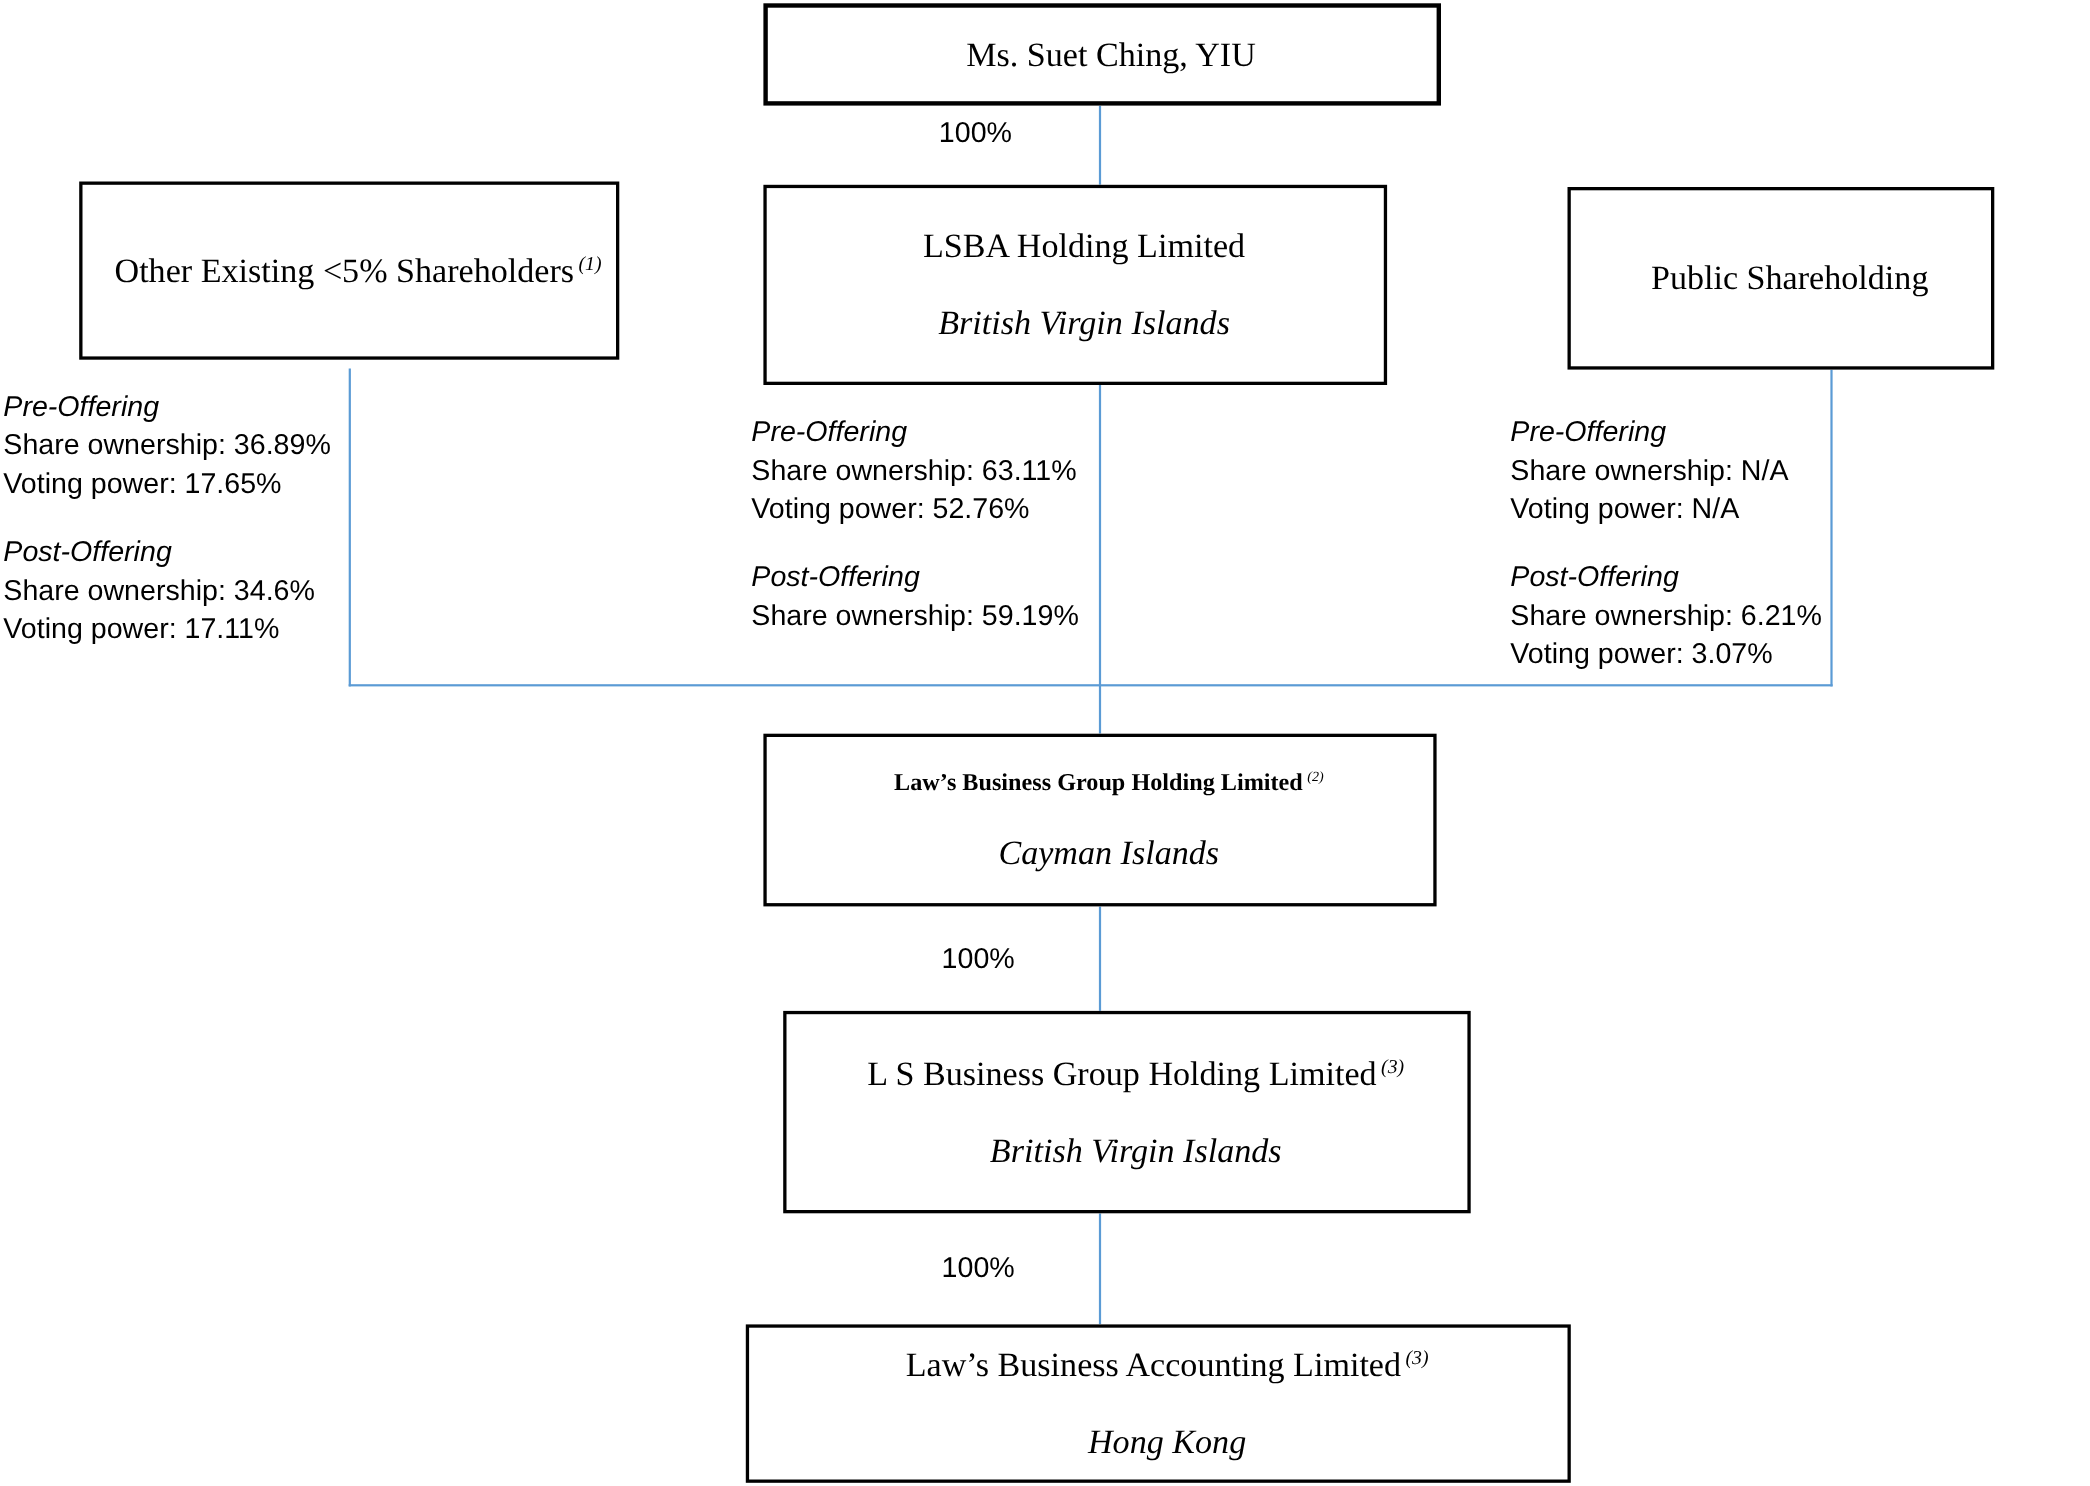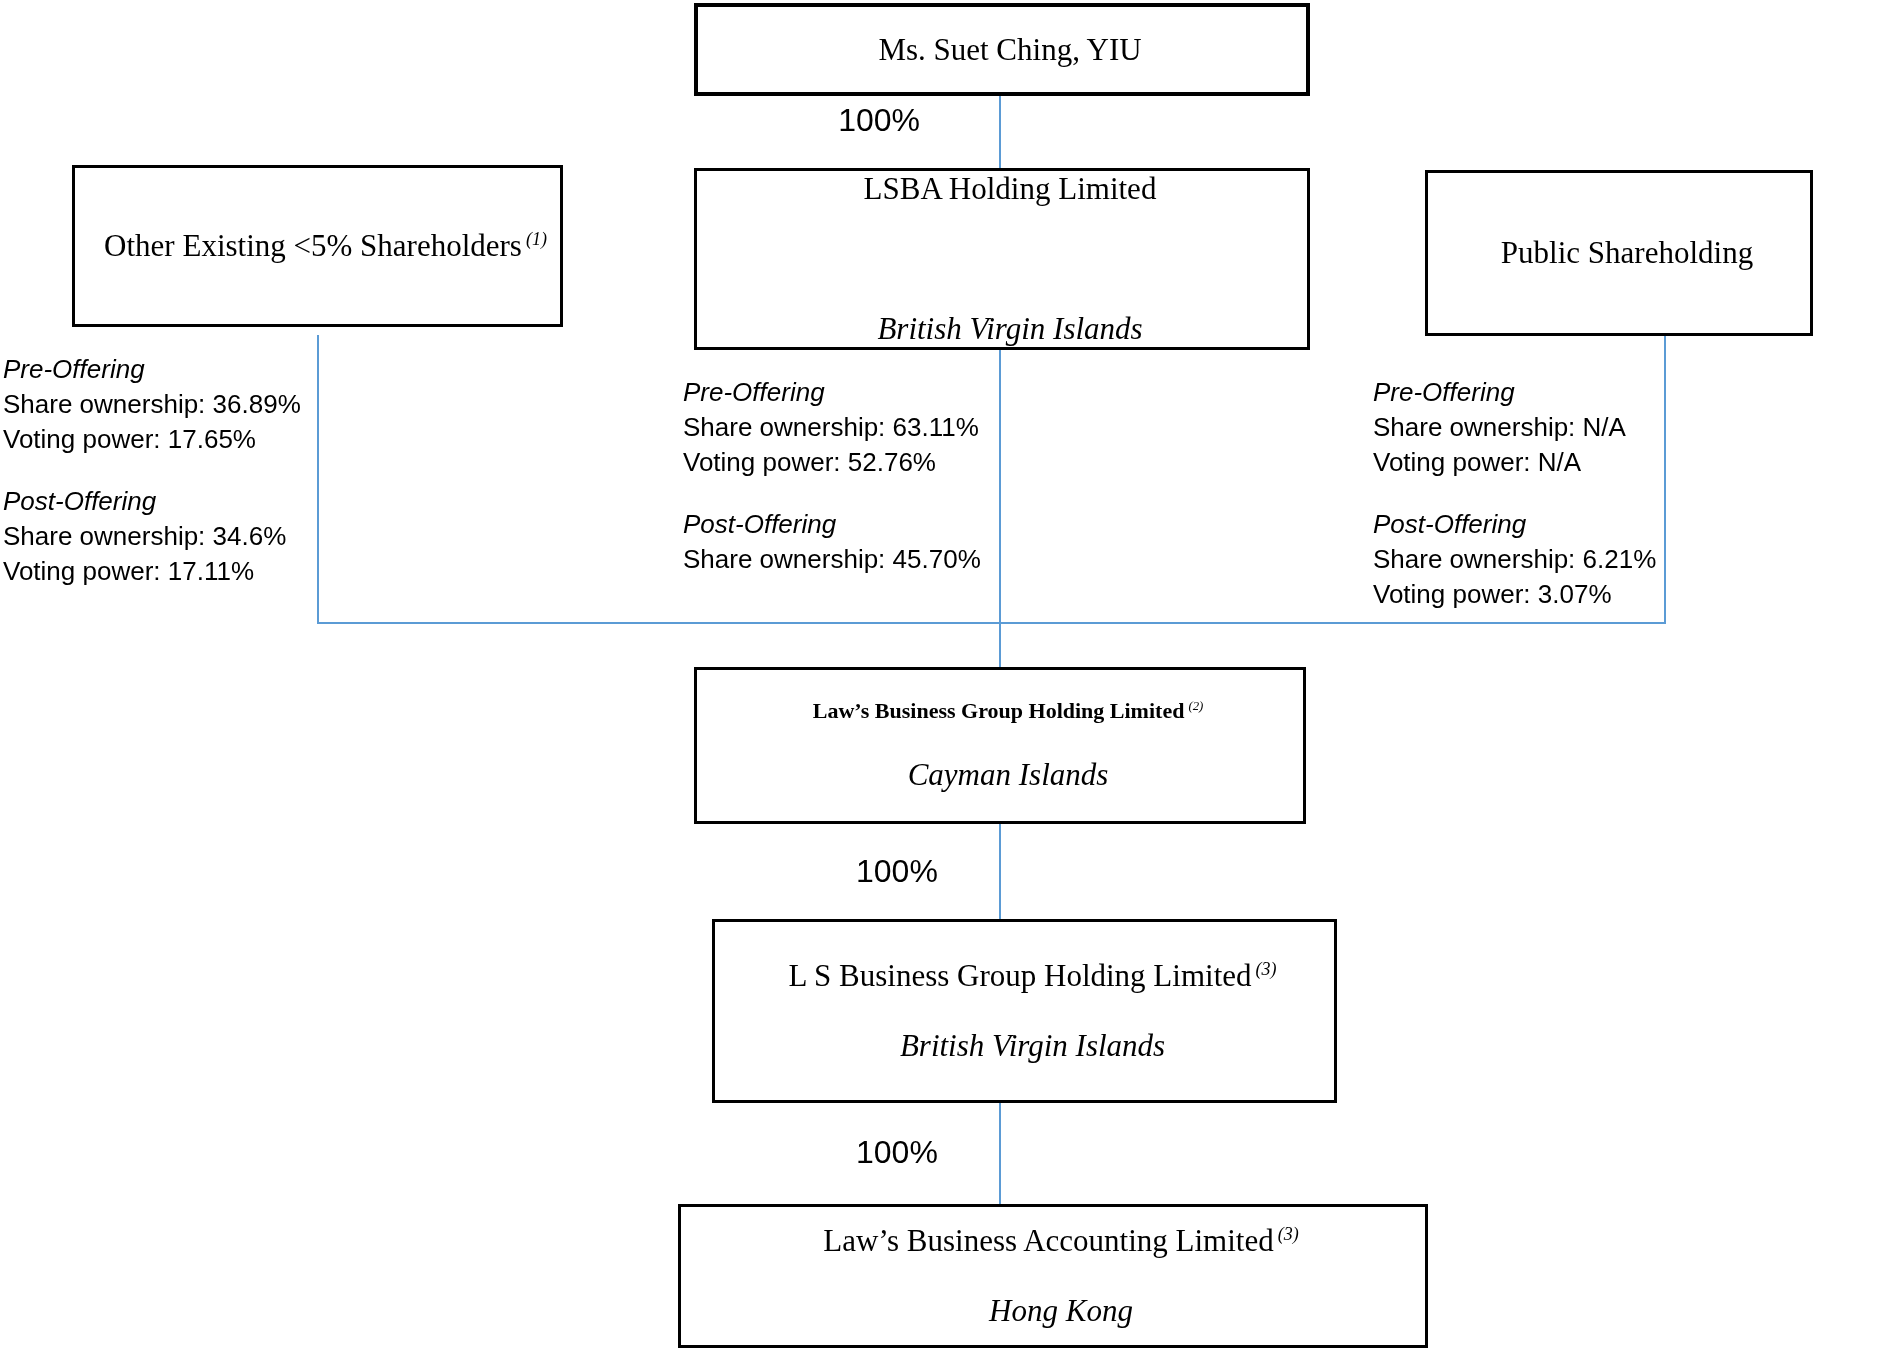--- a/index.html
+++ b/index.html
@@ -40,21 +40,21 @@
     font-size:0.58em;
     vertical-align:super;
     margin-left:4px;
   }
   #box-lbgh .title{font-weight:bold;font-size:22px;}
   .vline{position:absolute;width:2px;background:var(--connector);}
   .hline{position:absolute;height:2px;background:var(--connector);}
   .edge-label{
     position:absolute;
     font-family:"Liberation Sans", sans-serif;
-    font-size:32px;
+    font-size:26px;
     line-height:40px;
     white-space:nowrap;
   }
   .stats{
     position:absolute;
     font-family:"Liberation Sans", sans-serif;
     font-size:26px;
     line-height:35px;
     white-space:nowrap;
   }
@@ -79,21 +79,21 @@
   <div class="edge-label" style="left:856px;top:1132px;">100%</div>
 
   <div class="box" id="box-top" style="left:694px;top:3px;width:616px;height:93px;border-width:4px;">
     <div class="title">Ms. Suet Ching, YIU</div>
   </div>
 
   <div class="box" id="box-other" style="left:72px;top:165px;width:491px;height:162px;">
     <div class="title"><span>Other Existing &lt;5% Shareholders</span><sup>(1)</sup></div>
   </div>
 
-  <div class="box" id="box-lsba" style="left:694px;top:168px;width:616px;height:182px;justify-content:space-between;">
+  <div class="box" id="box-lsba" style="left:694px;top:168px;width:567px;height:182px;">
     <div class="title">LSBA Holding Limited</div>
     <div class="jurisdiction">British Virgin Islands</div>
   </div>
 
   <div class="box" id="box-public" style="left:1425px;top:170px;width:388px;height:166px;">
     <div class="title">Public Shareholding</div>
   </div>
 
   <div class="box" id="box-lbgh" style="left:694px;top:667px;width:612px;height:157px;">
     <div class="title"><span>Law’s Business Group Holding Limited</span><sup>(2)</sup></div>
@@ -117,21 +117,21 @@
     <div class="stat-heading stat-gap">Post-Offering</div>
     <div class="stat-line">Share ownership: 34.6%</div>
     <div class="stat-line">Voting power: 17.11%</div>
   </div>
 
   <div class="stats" style="left:683px;top:375px;">
     <div class="stat-heading">Pre-Offering</div>
     <div class="stat-line">Share ownership: 63.11%</div>
     <div class="stat-line">Voting power: 52.76%</div>
     <div class="stat-heading stat-gap">Post-Offering</div>
-    <div class="stat-line">Share ownership: 45.70%</div>
+    <div class="stat-line">Share ownership: 59.19%</div>
   </div>
 
   <div class="stats" style="left:1373px;top:375px;">
     <div class="stat-heading">Pre-Offering</div>
     <div class="stat-line">Share ownership: N/A</div>
     <div class="stat-line">Voting power: N/A</div>
     <div class="stat-heading stat-gap">Post-Offering</div>
     <div class="stat-line">Share ownership: 6.21%</div>
     <div class="stat-line">Voting power: 3.07%</div>
   </div>

